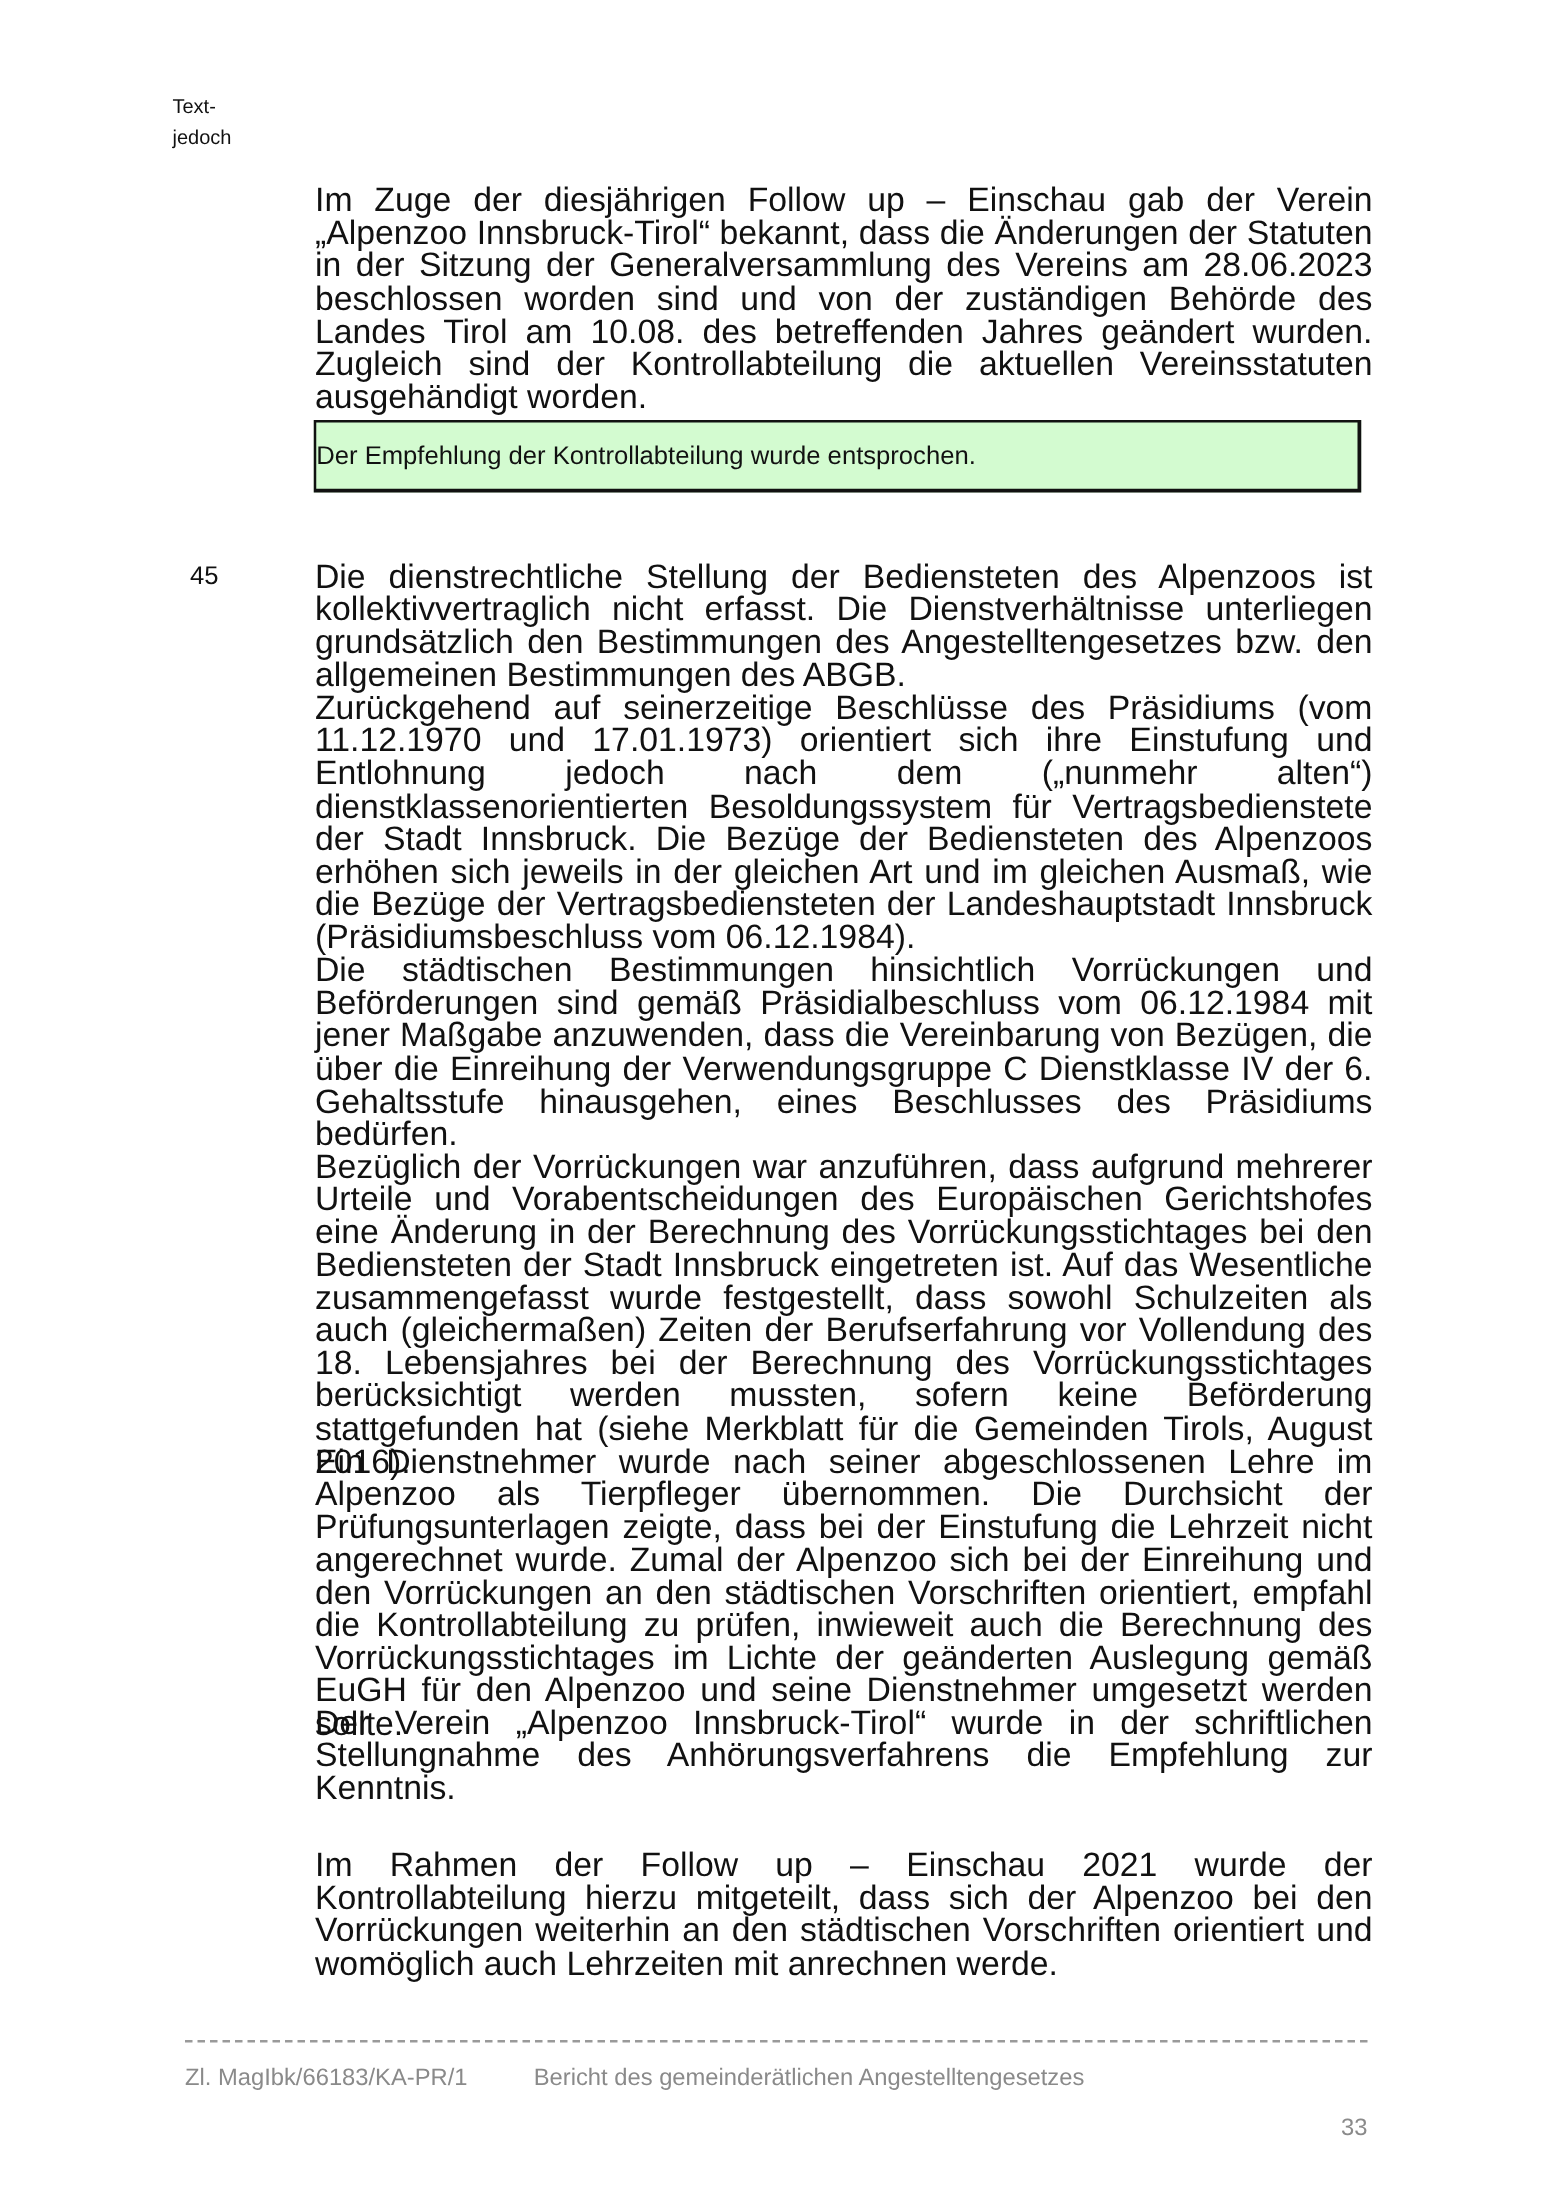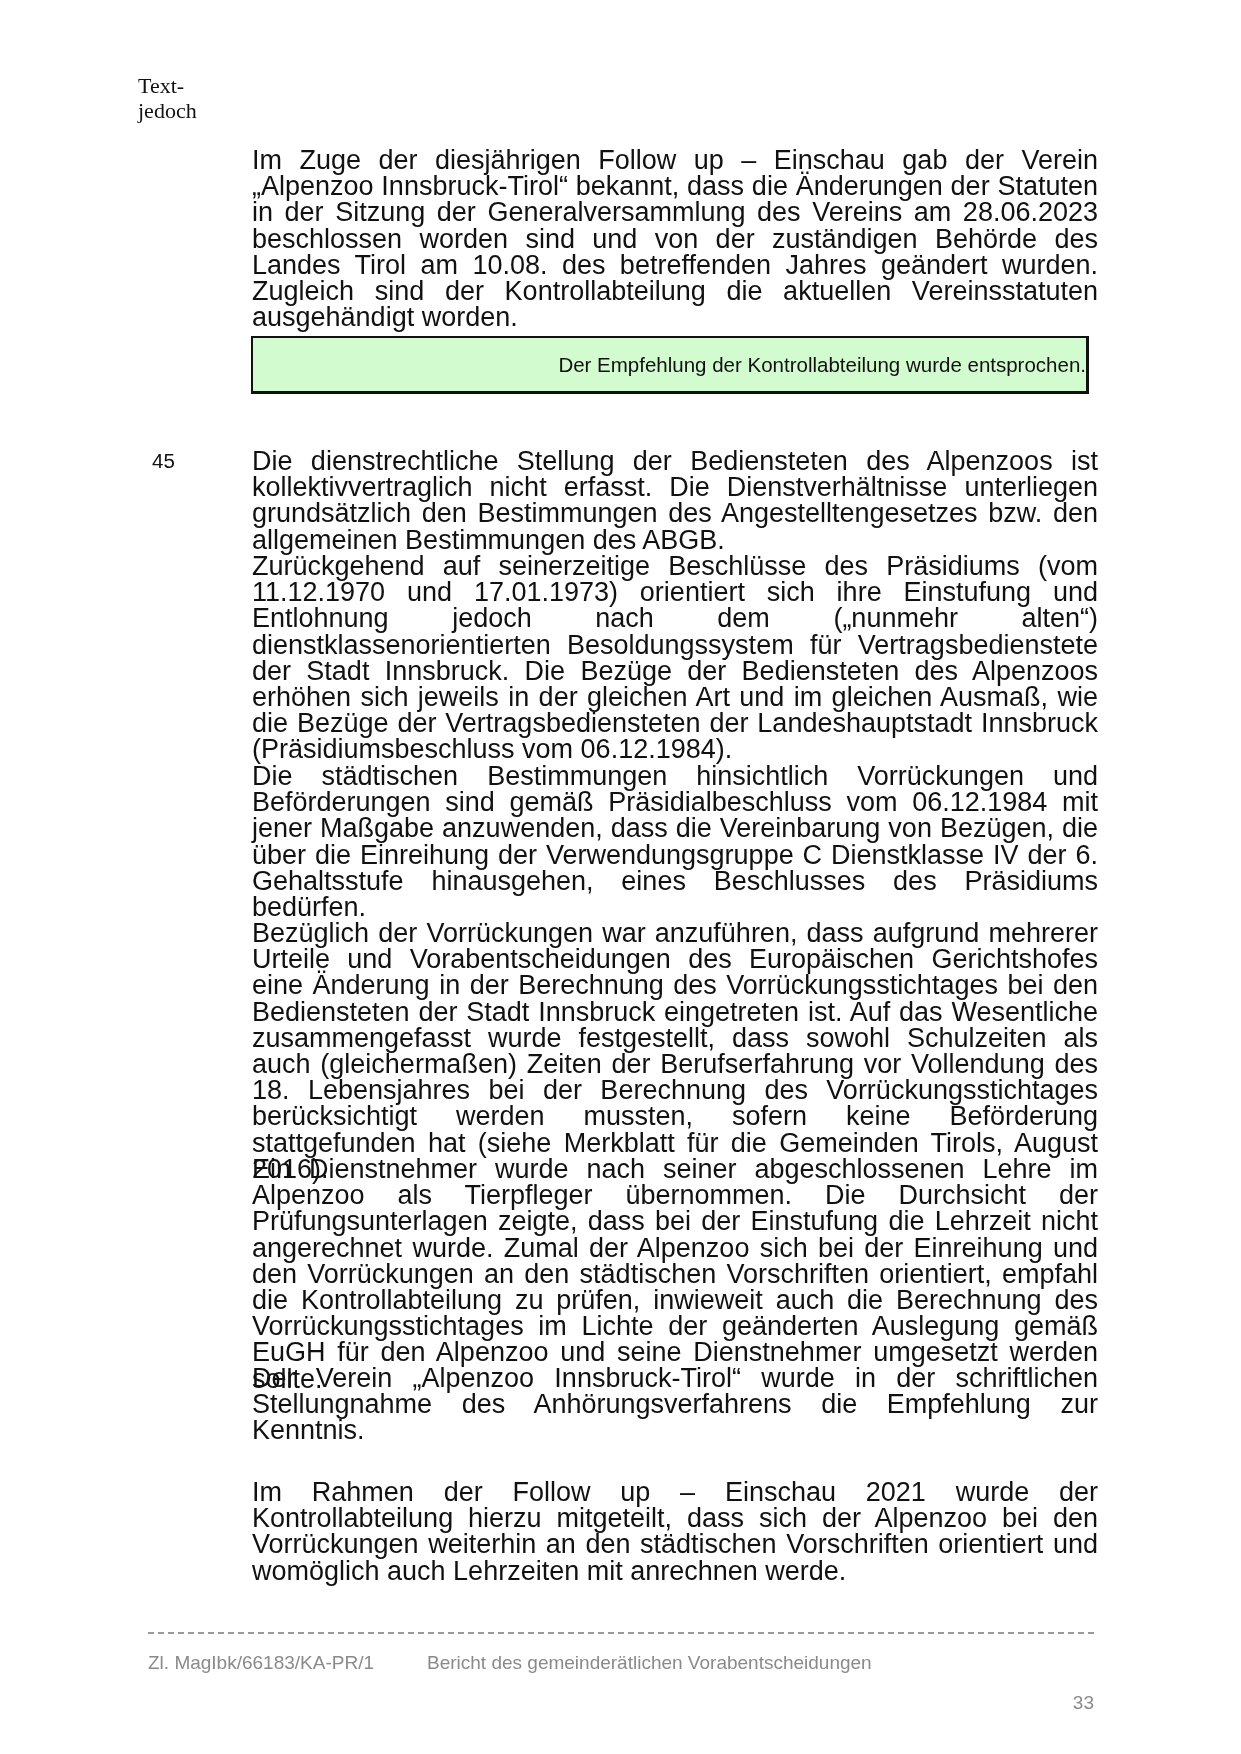--- a/index.html
+++ b/index.html
@@ -12,23 +12,22 @@
       height: 1754px;
       position: relative;
       overflow: hidden;
       font-family: "Liberation Sans", "DejaVu Sans", sans-serif;
       color: #111111;
     }
     .margin-label {
       position: absolute;
       left: 138px;
       top: 73px;
-      font-size: 22px;
+      font-size: 16px;
       line-height: 25px;
-      font-family: Liberation Serif, serif;
     }
     .para {
       position: absolute;
       left: 252px;
       width: 846px;
       font-size: 27px;
       line-height: 26.2px;
       text-align: justify;
       margin: 0;
       hyphens: manual;
@@ -46,21 +45,21 @@
       width: 838px;
       height: 58px;
       background: #d3fbd0;
       border-top: 2px solid #111;
       border-left: 2px solid #111;
       border-right: 3px solid #111;
       border-bottom: 3px solid #111;
       box-sizing: border-box;
       display: flex;
       align-items: center;
-      justify-content: flex-end;
+      justify-content: flex-start;
       font-size: 20.5px;
     }
     .footer-rule {
       position: absolute;
       left: 148px;
       top: 1632px;
       width: 946px;
       height: 0;
       border-top: 2px dashed #9a9a9a;
     }
@@ -97,15 +96,15 @@
 <p class="para" style="top:553px;">Zurückgehend auf seinerzeitige Beschlüsse des Präsidiums (vom 11.12.1970 und 17.01.1973) orientiert sich ihre Einstufung und Entlohnung jedoch nach dem („nunmehr alten“) dienstklassenorientierten Besoldungssystem für Vertragsbe­dienstete der Stadt Innsbruck. Die Bezüge der Bediensteten des Alpenzoos erhöhen sich jeweils in der gleichen Art und im gleichen Ausmaß, wie die Bezüge der Ver­tragsbediensteten der Landeshauptstadt Innsbruck (Präsidiumsbeschluss vom 06.12.1984).</p>
 <p class="para" style="top:763px;">Die städtischen Bestimmungen hinsichtlich Vorrückungen und Beförderungen sind gemäß Präsidialbeschluss vom 06.12.1984 mit jener Maßgabe anzuwenden, dass die Vereinbarung von Bezügen, die über die Einreihung der Verwendungsgruppe C Dienstklasse IV der 6. Gehaltsstufe hinausgehen, eines Beschlusses des Präsidi­ums bedürfen.</p>
 <p class="para" style="top:920px;">Bezüglich der Vorrückungen war anzuführen, dass aufgrund mehrerer Urteile und Vorabentscheidungen des Europäischen Gerichtshofes eine Änderung in der Berechnung des Vorrückungsstichtages bei den Bediensteten der Stadt Innsbruck eingetreten ist. Auf das Wesentliche zusammengefasst wurde festgestellt, dass sowohl Schulzeiten als auch (gleichermaßen) Zeiten der Berufserfahrung vor Voll­endung des 18. Lebensjahres bei der Berechnung des Vorrückungsstichtages berücksichtigt werden mussten, sofern keine Beförderung stattgefunden hat (siehe Merkblatt für die Gemeinden Tirols, August 2016).</p>
 <p class="para" style="top:1156px;">Ein Dienstnehmer wurde nach seiner abgeschlossenen Lehre im Alpenzoo als Tier­pfleger übernommen. Die Durchsicht der Prüfungsunterlagen zeigte, dass bei der Einstufung die Lehrzeit nicht angerechnet wurde. Zumal der Alpenzoo sich bei der Einreihung und den Vorrückungen an den städtischen Vorschriften orientiert, emp­fahl die Kontrollabteilung zu prüfen, inwieweit auch die Berechnung des Vorrü­ckungsstichtages im Lichte der geänderten Auslegung gemäß EuGH für den Alpenzoo und seine Dienstnehmer umgesetzt werden sollte.</p>
 <p class="para" style="top:1365px;">Der Verein „Alpenzoo Innsbruck-Tirol“ wurde in der schriftlichen Stellungnahme des Anhörungsverfahrens die Empfehlung zur Kenntnis.</p>
 <p class="para" style="top:1444px;margin-top:35px;">Im Rahmen der Follow up – Einschau 2021 wurde der Kontrollabteilung hierzu mit­geteilt, dass sich der Alpenzoo bei den Vorrückungen weiterhin an den städtischen Vorschriften orientiert und womöglich auch Lehrzeiten mit anrechnen werde.</p>
 
 <div class="footer-rule"></div>
 <div class="footer">
   <span class="ref">Zl. MagIbk/66183/KA-PR/1</span>
-  <span class="title">Bericht des gemeinderätlichen Vorabentscheidungen</span>
+  <span class="title">Bericht des gemeinderätlichen Angestelltengesetzes</span>
   <span class="page">33</span>
 </div>
 
 </body></html>

